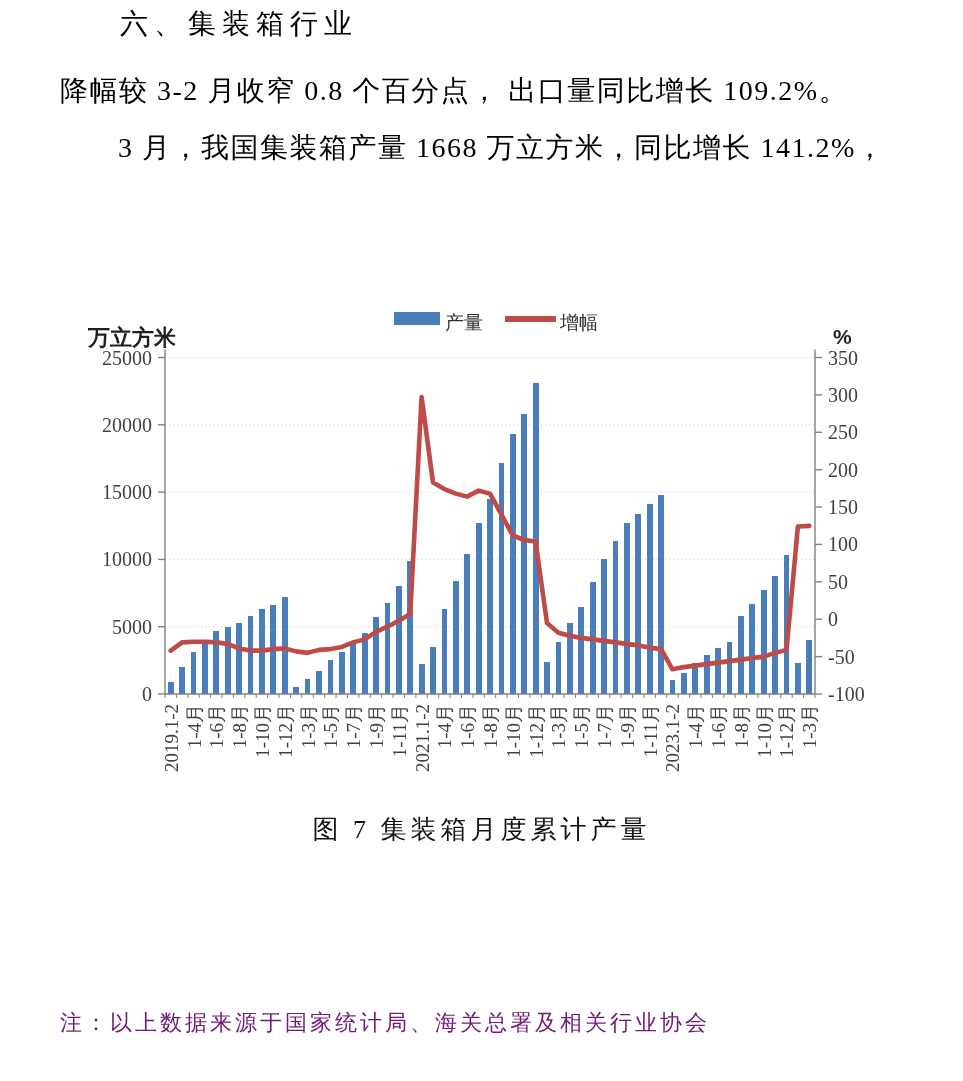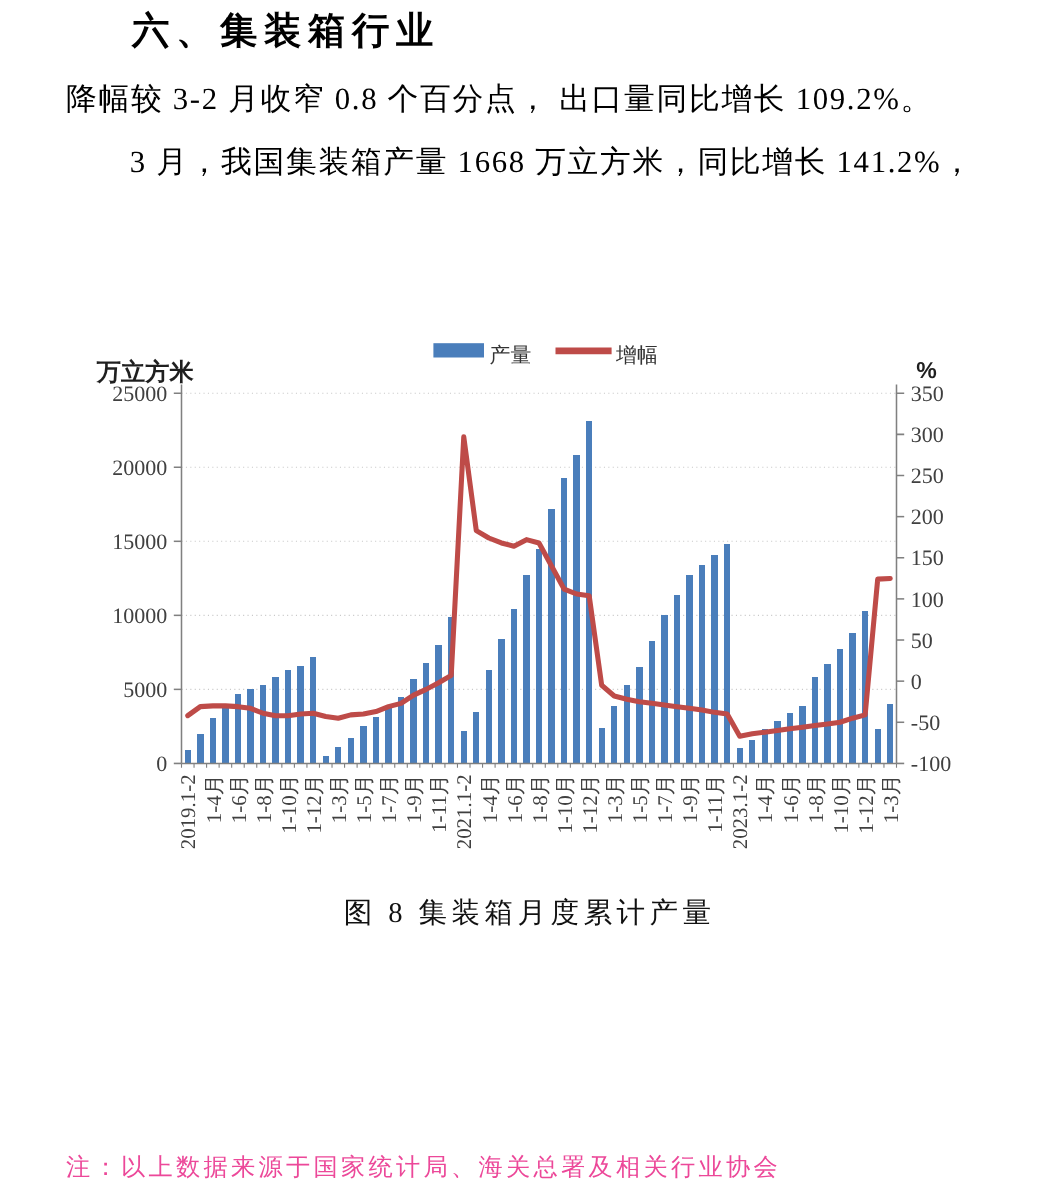--- a/index.html
+++ b/index.html
@@ -1,31 +1,31 @@
 <!DOCTYPE html>
 <html><head>
 <meta charset="utf-8">
 <style>
   html,body{margin:0;padding:0;background:#fff;}
   .page{position:relative;width:963px;height:1081px;background:#fff;overflow:hidden;
         font-family:"Liberation Serif","DejaVu Serif",serif;color:#000;}
   .title{position:absolute;left:120px;top:5px;margin:0;font-family:"Liberation Sans","DejaVu Sans",sans-serif;
-         font-weight:bold;font-size:34px;letter-spacing:6px;color:#000;}
+         font-weight:normal;font-size:28px;letter-spacing:6px;color:#000;}
   .bodytext{position:absolute;left:60px;top:62px;width:850px;font-size:28px;line-height:57px;letter-spacing:1.5px;}
   .bodytext .line{white-space:nowrap;}
   .bodytext .indent{padding-left:58px;}
   .chart-wrap{position:absolute;left:0;top:298px;width:963px;height:507px;}
   svg text{user-select:none;}
   .num{font-family:"Liberation Serif","DejaVu Serif",serif;font-size:20px;fill:#404040;}
   .xlab{font-family:"Liberation Serif","DejaVu Serif",serif;font-size:19px;fill:#404040;}
   .atitle{font-family:"Liberation Sans","DejaVu Sans",sans-serif;font-size:22px;font-weight:600;fill:#1f1f1f;}
   .pct{font-family:"Liberation Sans","DejaVu Sans",sans-serif;font-size:21px;font-weight:bold;fill:#1f1f1f;}
   .leg{font-family:"Liberation Sans","DejaVu Sans",sans-serif;font-size:19px;fill:#333;}
   .caption{position:absolute;left:0;top:812px;width:963px;text-align:center;font-size:26px;letter-spacing:4px;color:#111;}
-  .note{position:absolute;left:60px;top:1008px;font-size:22px;letter-spacing:3px;color:#ec4899;margin-top:38px;}
+  .note{position:absolute;left:60px;top:1008px;font-size:22px;letter-spacing:3px;color:#701a75;}
 </style>
 </head>
 <body>
 
 <div class="page">
 
   <h2 class="title">六、集装箱行业</h2>
 
   <div class="bodytext">
     <div class="line">降幅较 3-2 月收窄 0.8 个百分点， 出口量同比增长 109.2%。</div>
@@ -237,17 +237,17 @@
         <text x="833" y="46" class="pct">%</text>
         <g>
           <rect x="394" y="14" width="46" height="13" fill="#4a7ebb"></rect>
           <text x="445" y="31" class="leg">产量</text>
           <line x1="505" x2="556" y1="21" y2="21" stroke="#be4b48" stroke-width="6"></line>
           <text x="560" y="31" class="leg">增幅</text>
         </g>
       </svg>
   </div>
 
-  <div class="caption">图 8  集装箱月度累计产量</div>
+  <div class="caption">图 7  集装箱月度累计产量</div>
 
   <div class="note">注：以上数据来源于国家统计局、海关总署及相关行业协会</div>
 
 </div>
 
 </body></html>

